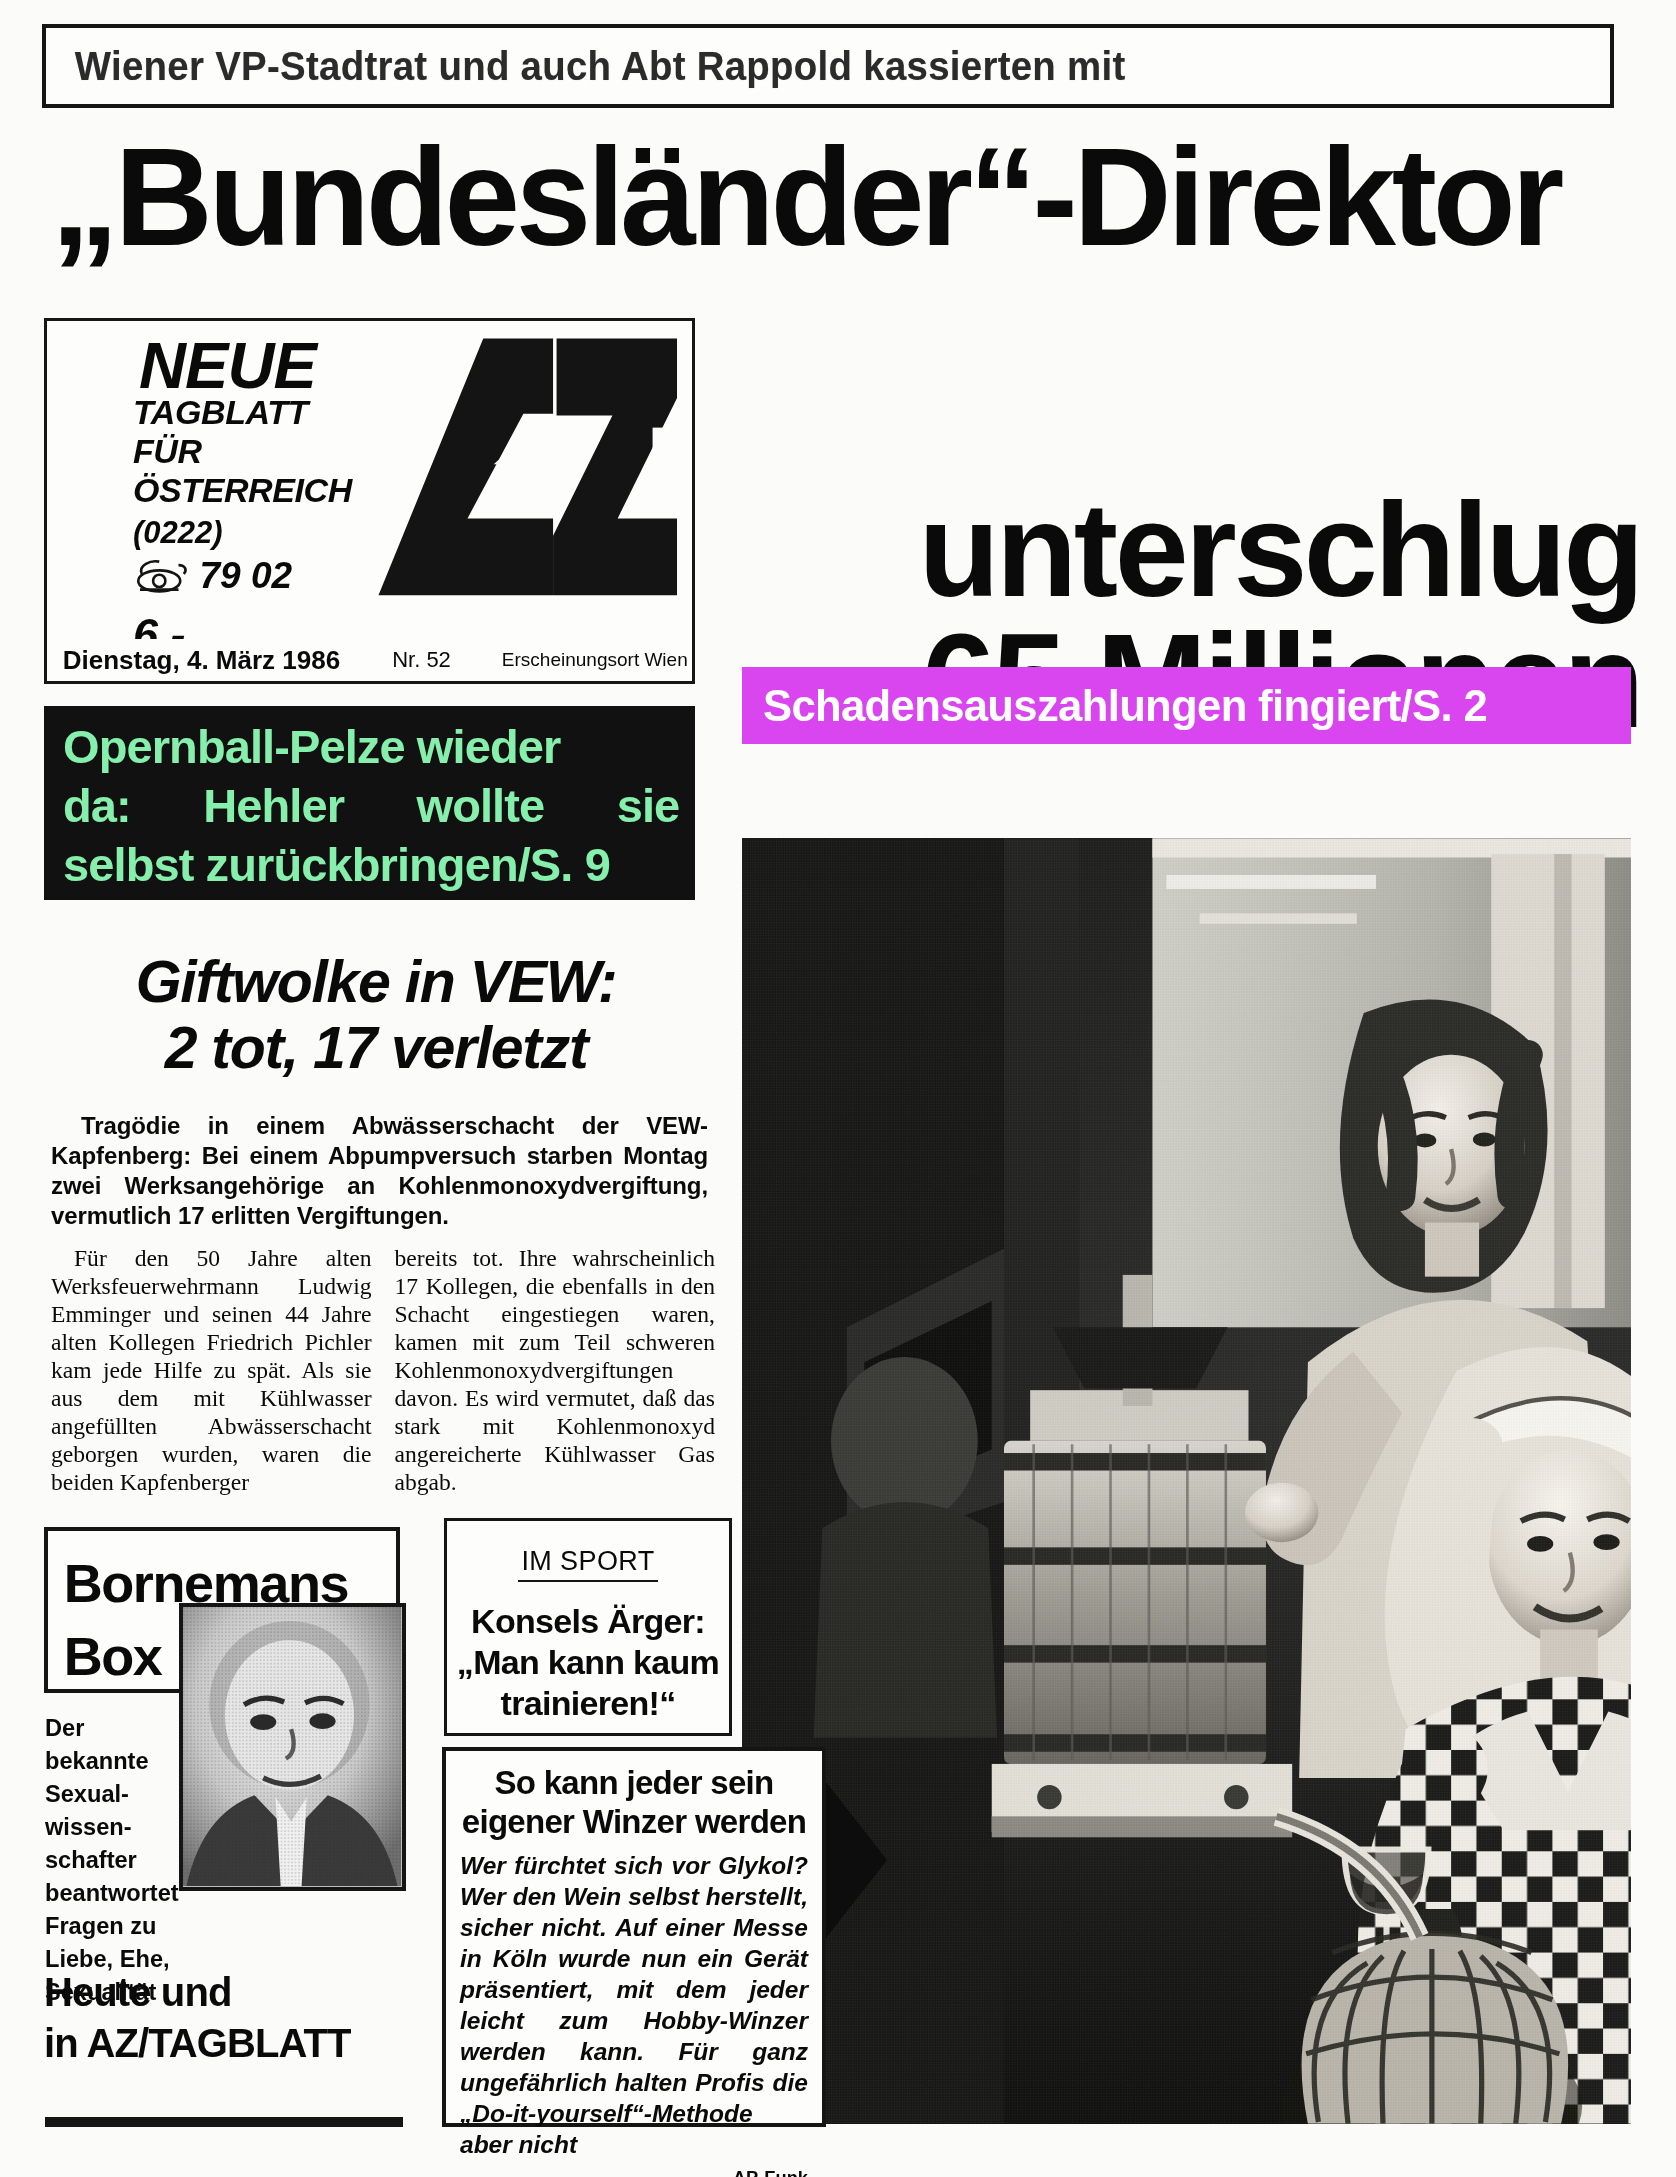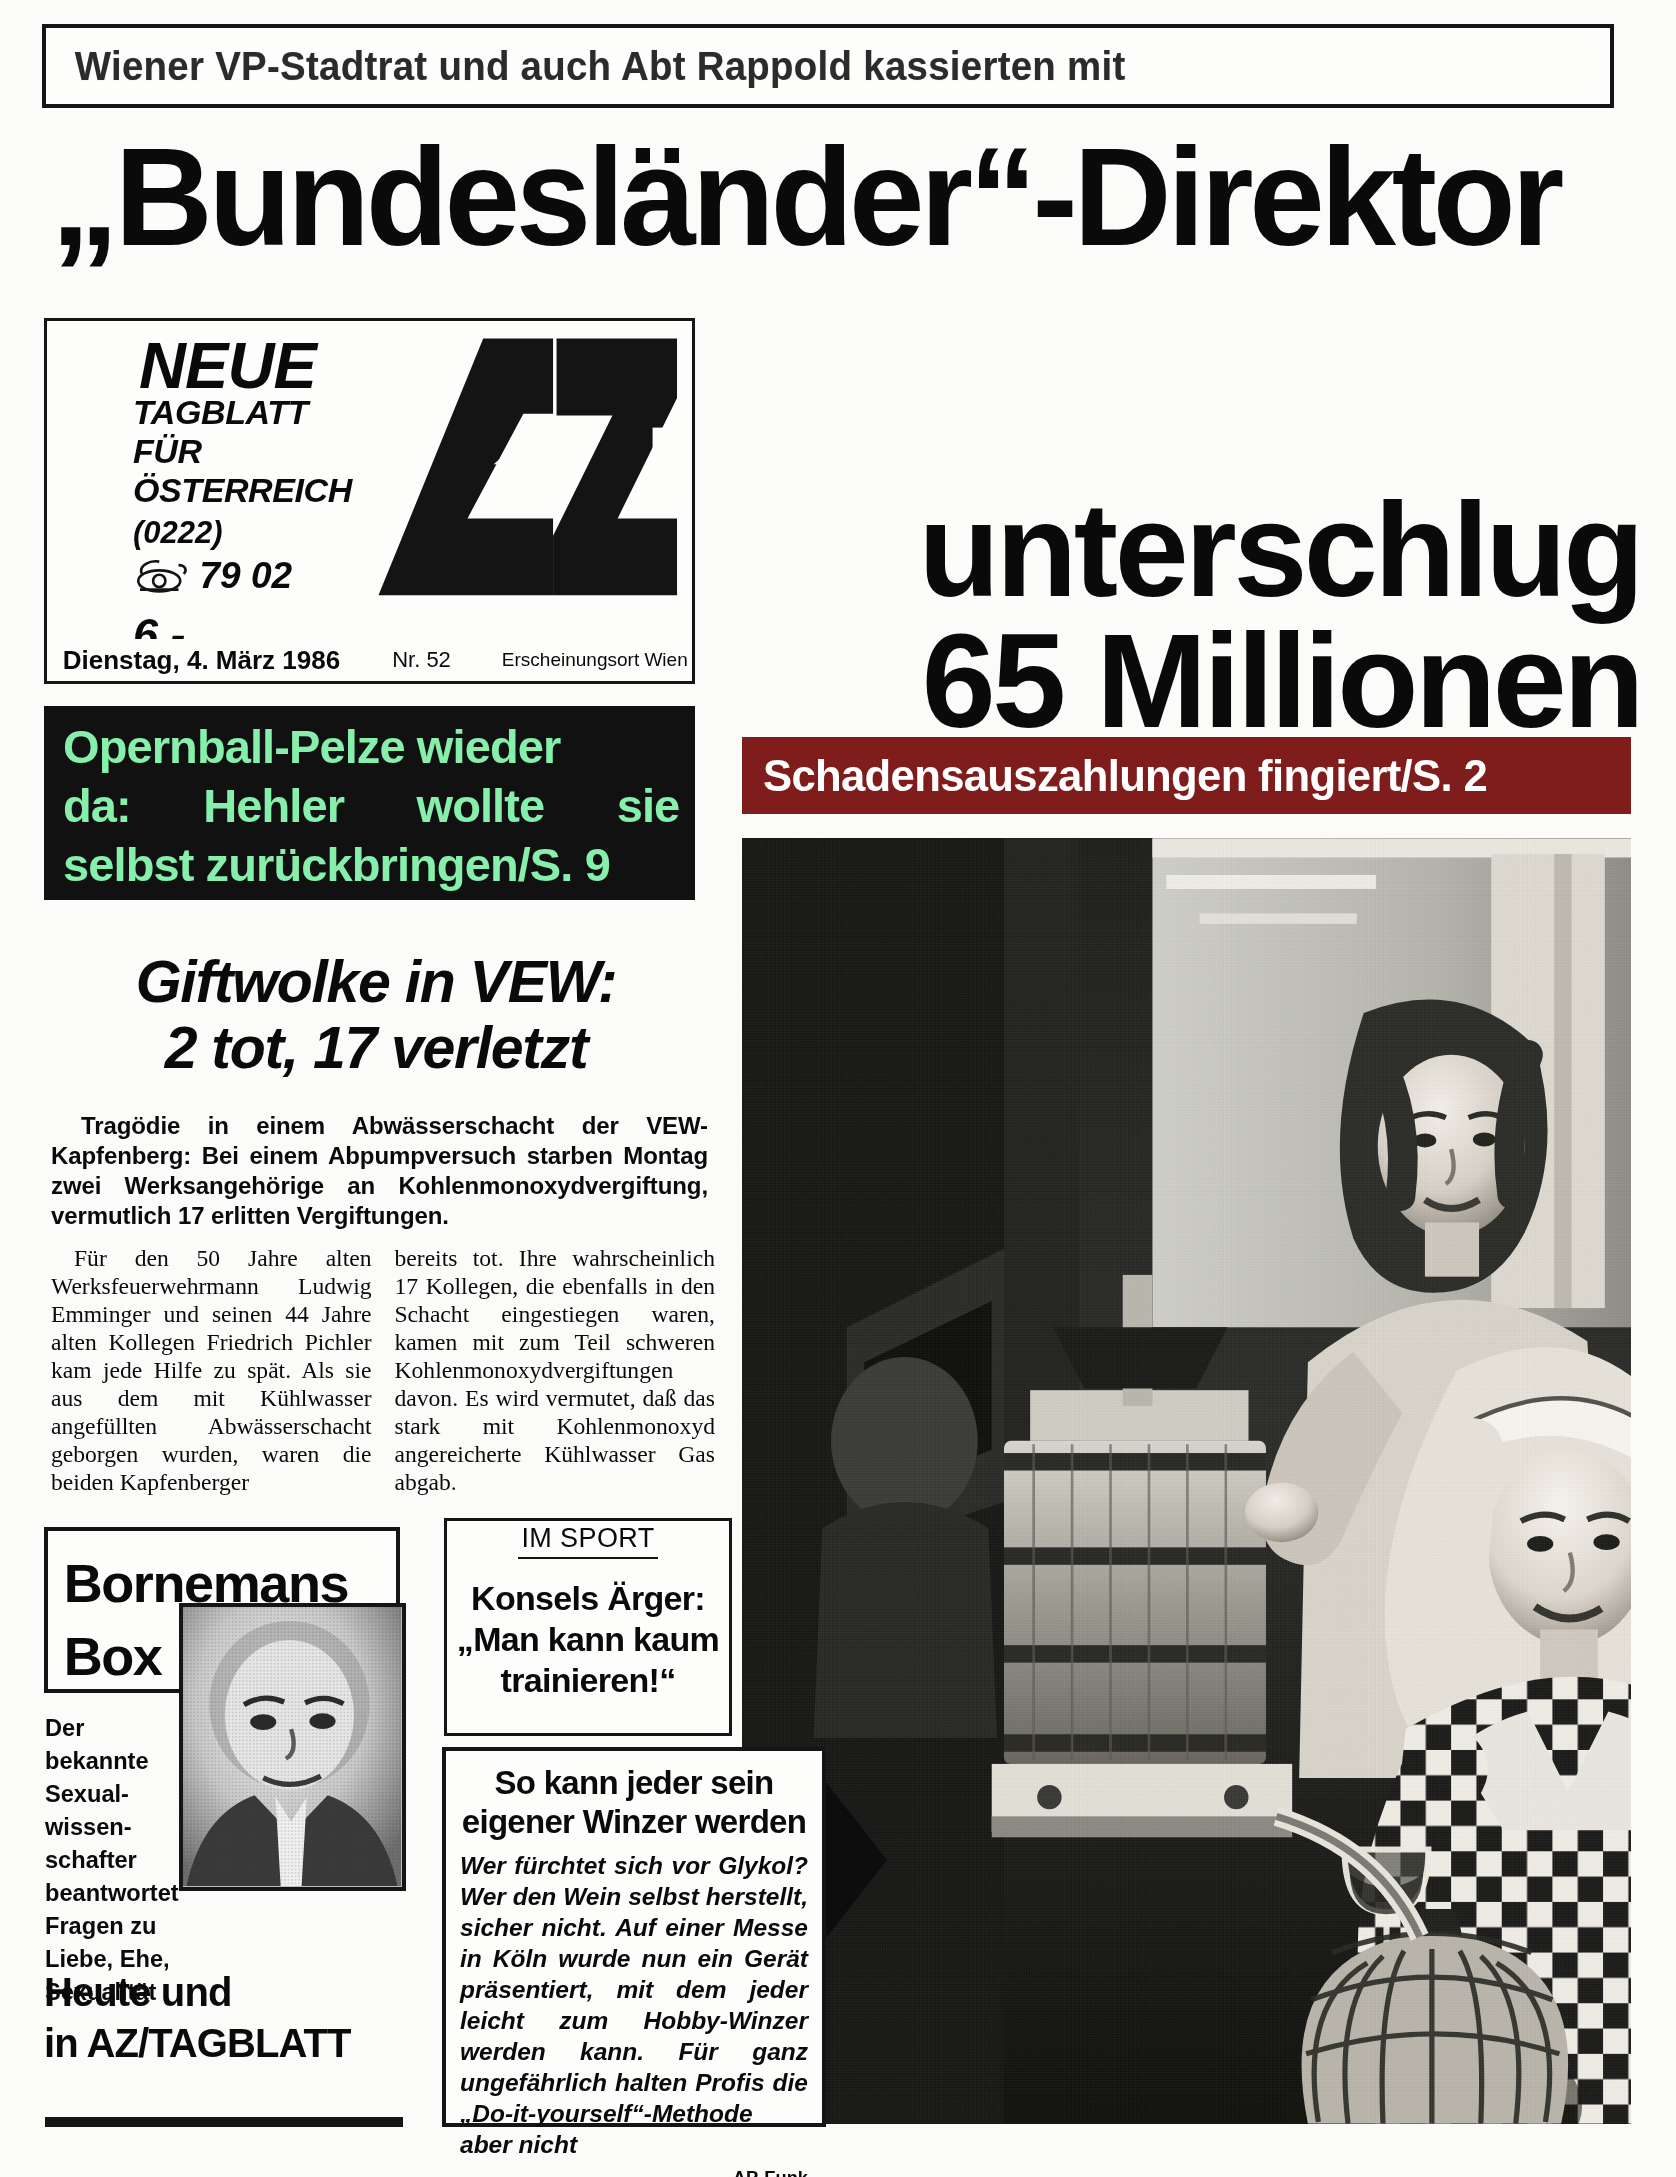--- a/index.html
+++ b/index.html
@@ -104,22 +104,22 @@
     border-bottom:3.5px solid #161616;
     box-sizing:border-box;background:#fdfdfc;
     display:flex;align-items:center;
   }
   #datestrip .d{font-size:26px;font-weight:700;margin-left:15.7px;}
   #datestrip .n{font-size:22px;margin-left:52px;}
   #datestrip .e{font-size:19px;margin-left:51px;}
 
   
   #teaserRight{
-    left:742px;top:737px;width:889px;height:77px;
-    background:#7f1d1d;color:#fff;
+    left:742px;top:667px;width:889px;height:77px;
+    background:#d946ef;color:#fff;
     display:flex;align-items:center;
   }
   #teaserRight .t{
     font-size:45px;font-weight:800;letter-spacing:-0.7px;
     margin-left:21px;white-space:nowrap;
     transform:scaleX(.97);transform-origin:left center;
   }
 
   
   #teaserLeft{
@@ -185,21 +185,21 @@
   }
   #bottomRule{left:45px;top:2117px;width:358px;height:9.6px;background:#151515;}
 
   
   #sportBox{
     left:444px;top:1518px;width:288px;height:218px;
     border:3.5px solid #151515;box-sizing:border-box;background:#fdfdfc;
     text-align:center;
   }
   #sportBox .kick{
-    font-size:27px;margin-top:2px;display:inline-block;
+    font-size:27px;margin-top:25px;display:inline-block;
     border-bottom:2.6px solid #151515;padding:0 3.5px 2.6px 3.5px;letter-spacing:0.4px;
   }
   #sportBox .hl{
     font-size:34px;line-height:41px;font-weight:800;letter-spacing:-0.7px;
     margin-top:19px;
   }
 
   
   #winzerBox{
     left:442px;top:1747px;width:384px;height:380px;

